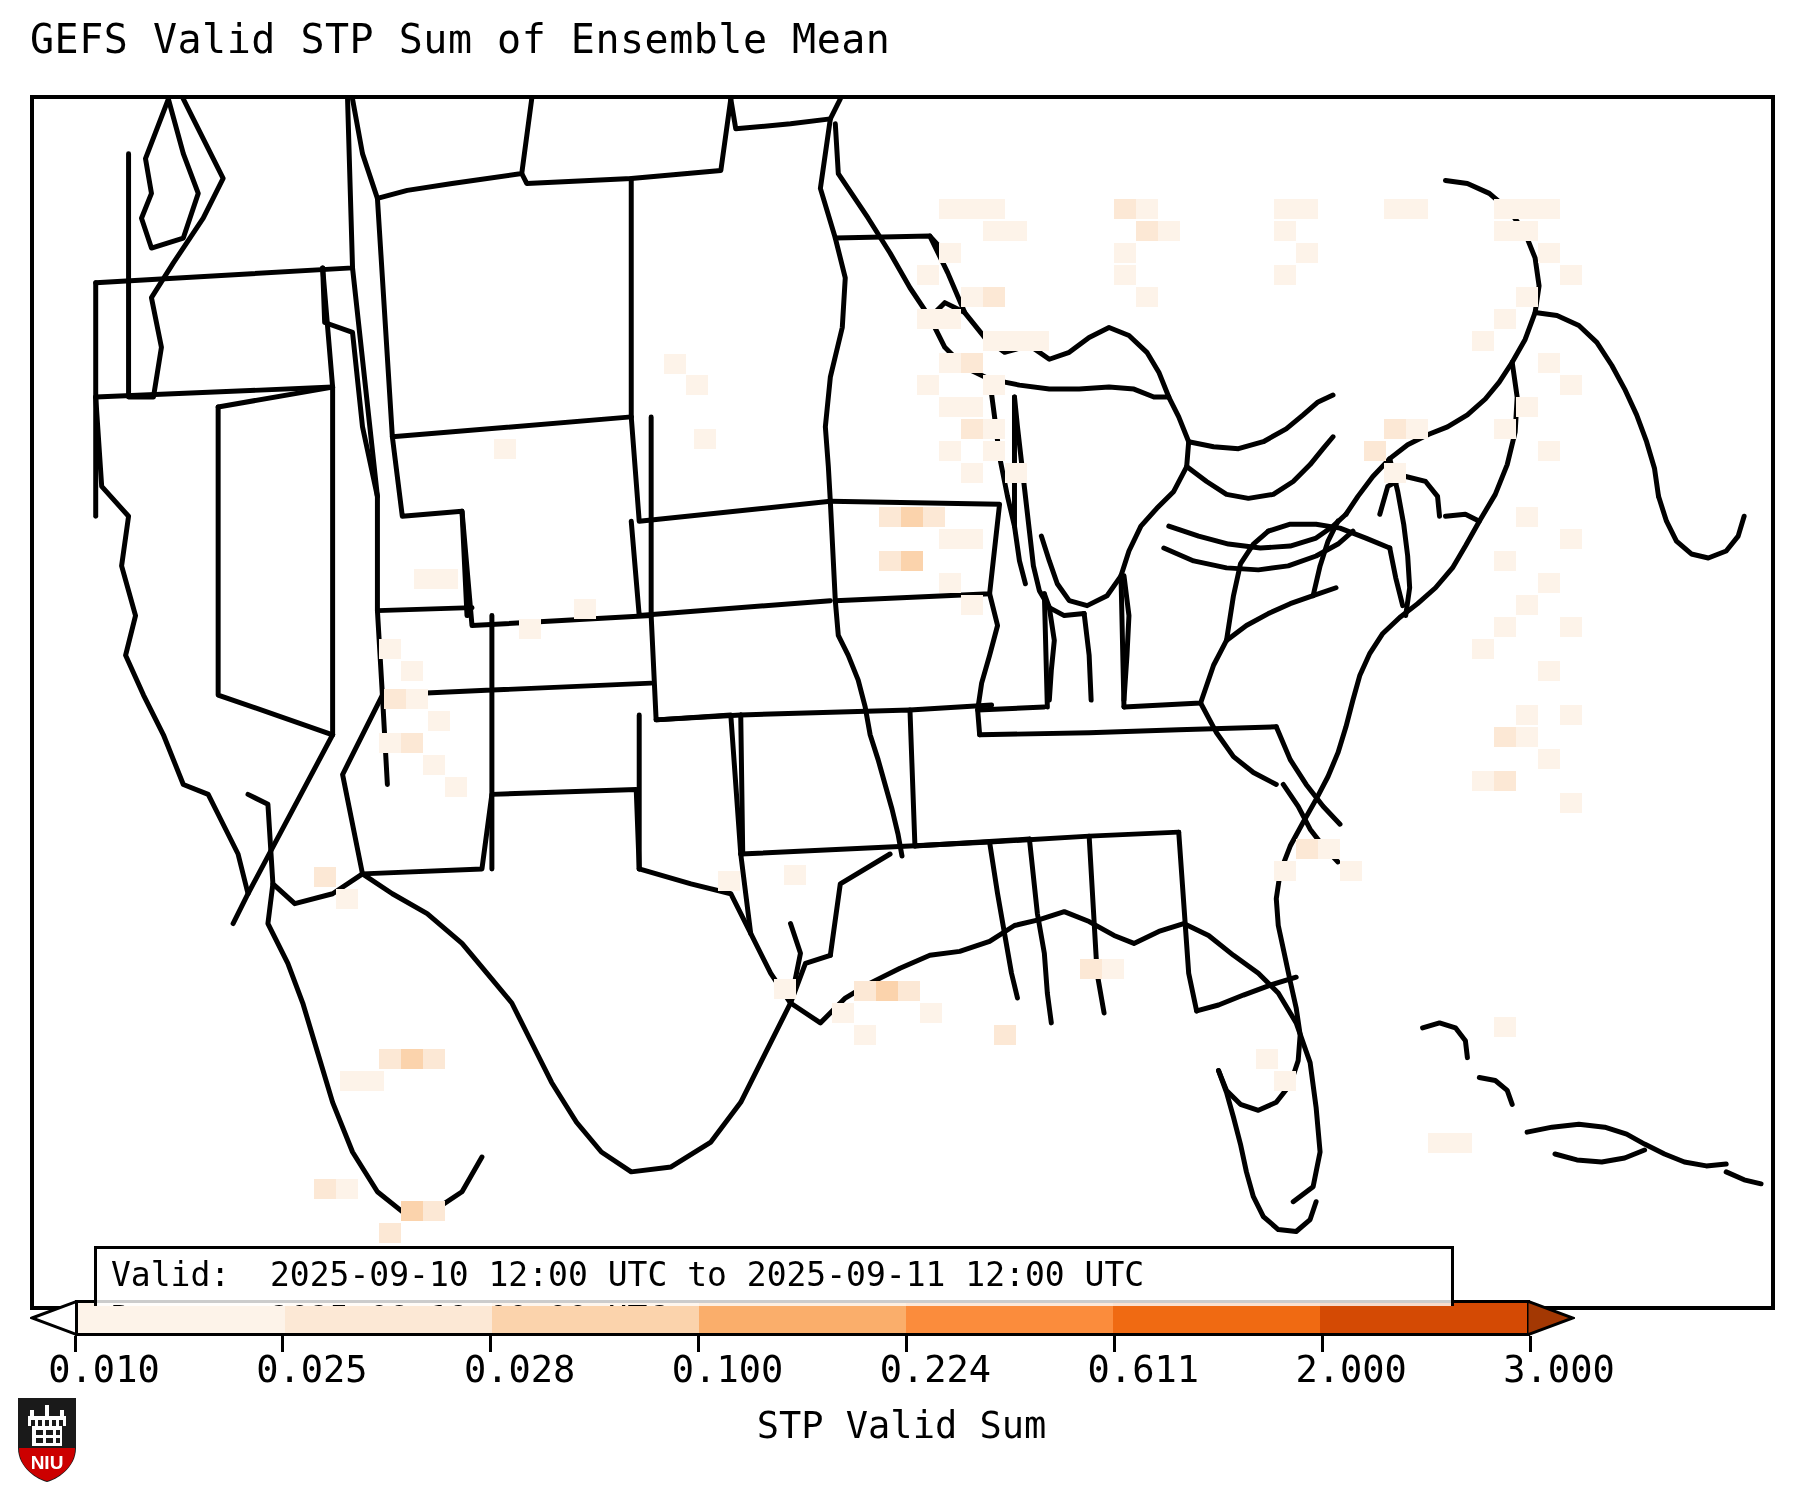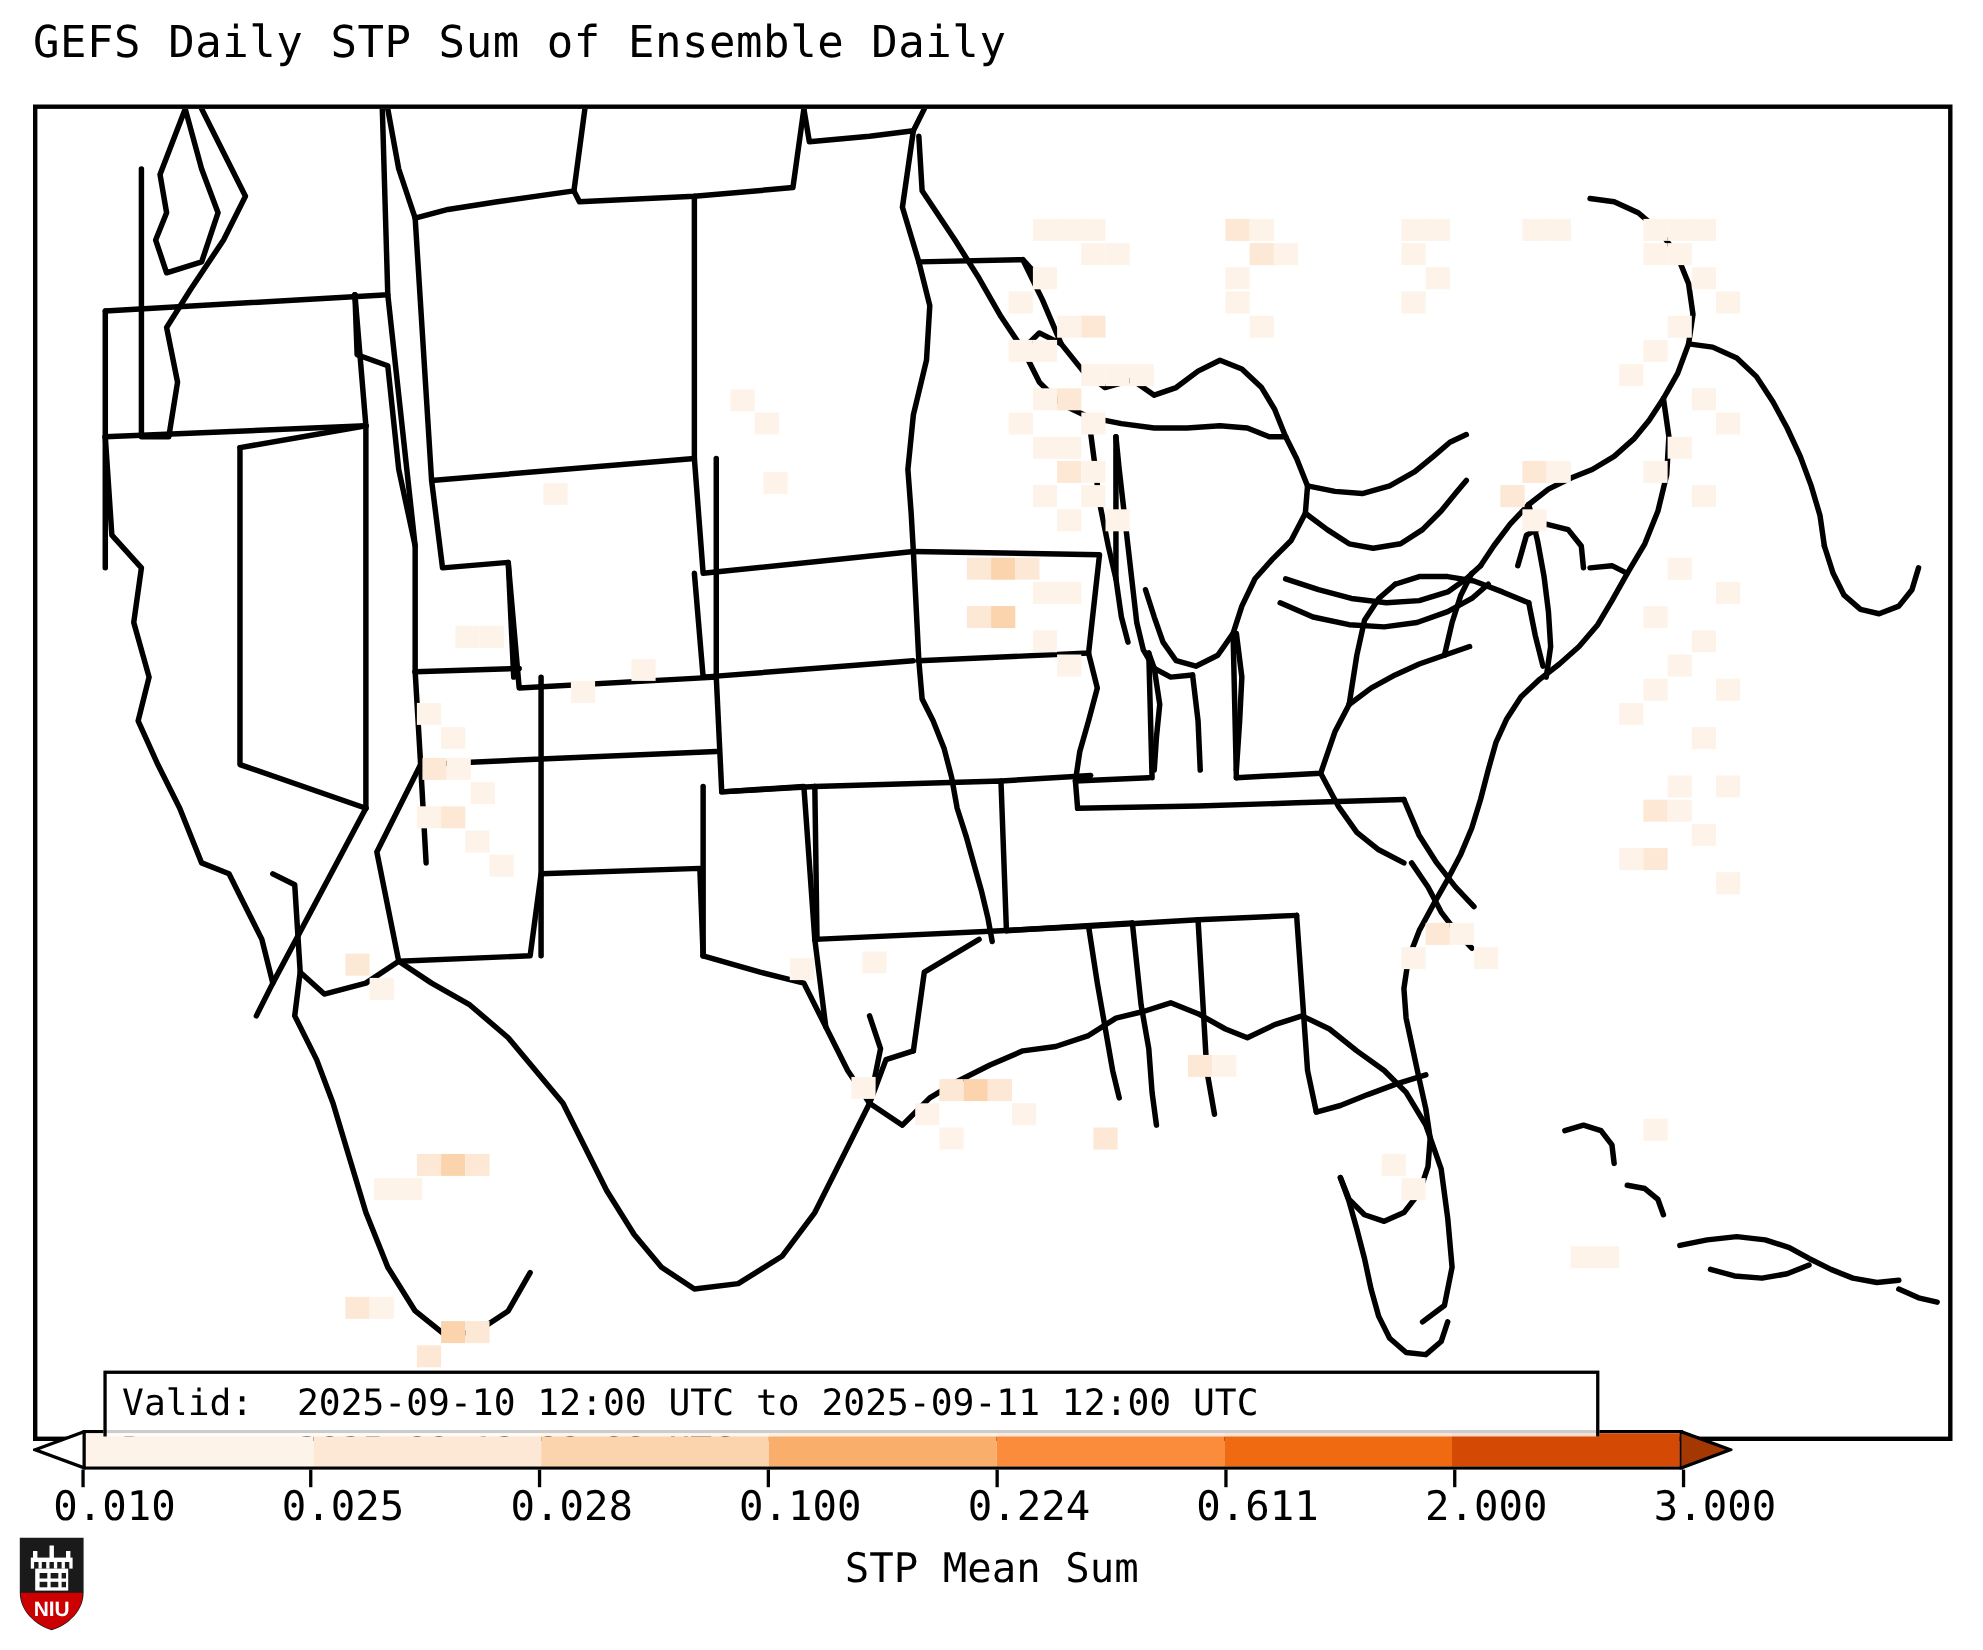--- a/index.html
+++ b/index.html
@@ -64,21 +64,21 @@
   }
 
   
   #niu-logo{position:absolute;left:16px;top:1396px;width:62px;height:88px;}
 </style>
 </head>
 <body>
 
 <div id="root">
 
-  <div id="plot-title">GEFS Daily STP Sum of Ensemble Daily</div>
+  <div id="plot-title">GEFS Valid STP Sum of Ensemble Mean</div>
 
   <div id="map-frame">
 
     <svg id="map-canvas" viewBox="0 0 1745 1215" preserveAspectRatio="none">
       <g fill="none" stroke="#000" stroke-width="5" stroke-linejoin="round" stroke-linecap="round">
 
         <path d="M112,60 L118,95 L108,120 L118,150 L150,140 L165,95 L150,55 L135,0 Z"></path>
         <path d="M95,55 L95,300 L120,300 L128,250 L118,200 L140,165 L170,120 L190,80
                  L175,50 L160,20 L150,0"></path>
         <path d="M62,185 L62,300"></path>
@@ -394,21 +394,21 @@
   <div id="cbar-labels">
       <div class="cbar-label" style="left: 75px;">0.010</div>
       <div class="cbar-label" style="left: 282.857px;">0.025</div>
       <div class="cbar-label" style="left: 490.714px;">0.028</div>
       <div class="cbar-label" style="left: 698.571px;">0.100</div>
       <div class="cbar-label" style="left: 906.429px;">0.224</div>
       <div class="cbar-label" style="left: 1114.29px;">0.611</div>
       <div class="cbar-label" style="left: 1322.14px;">2.000</div>
       <div class="cbar-label" style="left: 1530px;">3.000</div>
     </div>
-  <div id="cbar-axis-title">STP Mean Sum</div>
+  <div id="cbar-axis-title">STP Valid Sum</div>
 
   <svg id="niu-logo" viewBox="0 0 62 88" preserveAspectRatio="xMidYMid meet">
     <path d="M2,2 L60,2 L60,52 C60,72 40,84 31,86 C22,84 2,72 2,52 Z" fill="#1A1A1A"></path>
     <path d="M3,52 L59,52 L59,53 C59,72 40,83 31,85 C22,83 3,72 3,53 Z" fill="#CC0000"></path>
     <g fill="#ffffff">
       <rect x="12" y="20" width="38" height="4"></rect>
       <rect x="12" y="24" width="3" height="6"></rect>
       <rect x="19" y="24" width="3" height="6"></rect>
       <rect x="26" y="24" width="3" height="6"></rect>
       <rect x="33" y="24" width="3" height="6"></rect>

